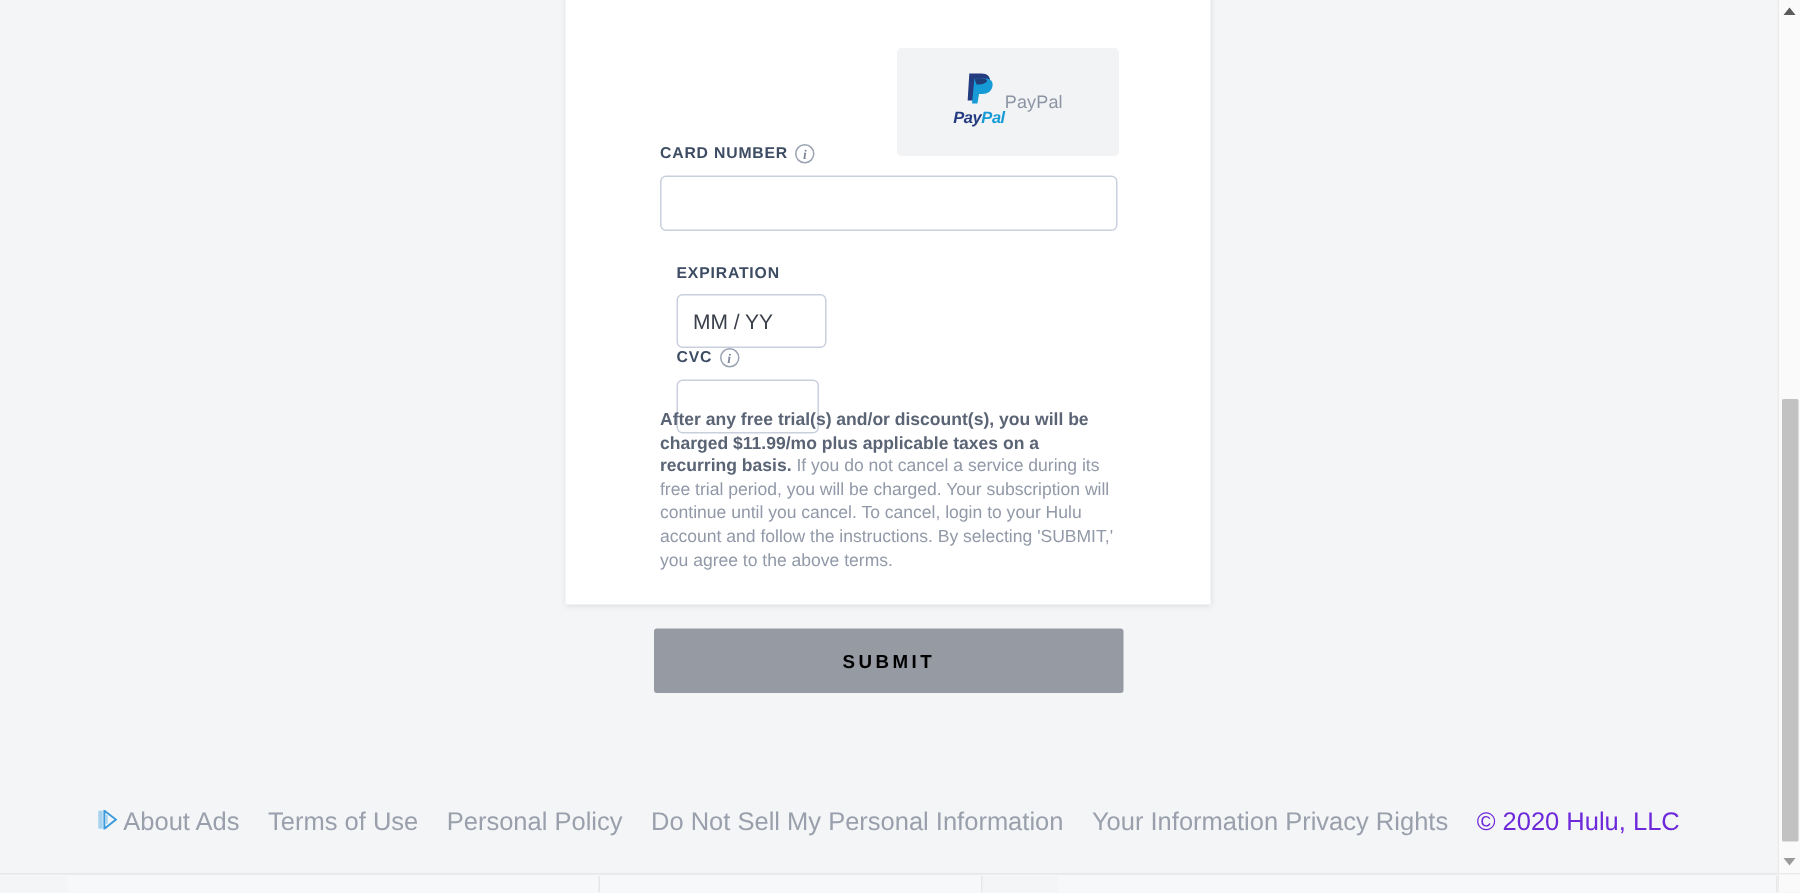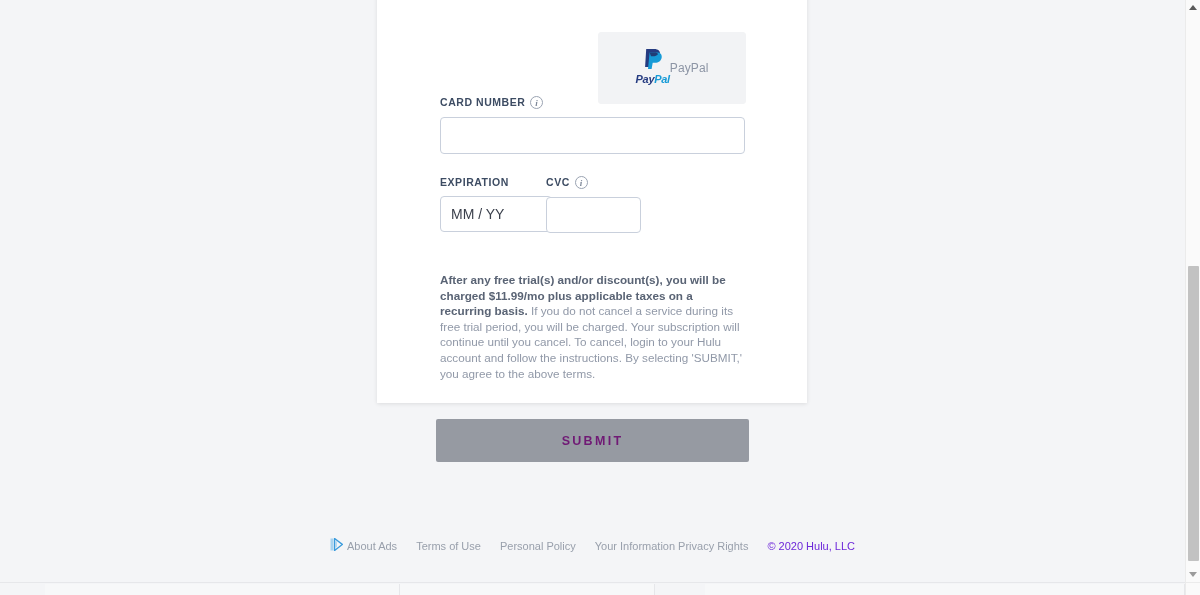--- a/index.html
+++ b/index.html
@@ -116,29 +116,30 @@
     padding: 0 10px;
     font-family: "Liberation Sans", sans-serif;
     outline: none;
   }
   .txt-input::placeholder { color: #3a3f4b; opacity: 1; }
 
   #cardnumber-row { position: absolute; left: 63px; top: 216px; width: 305px; }
   #cardnumber-row .txt-input { width: 305px; margin-top: 8px; height: 37px; }
 
   #exp-row {
-    position: absolute; left: 63px; top: 296px;
+    position: absolute; left: 74px; top: 296px;
     width: 320px;
     display: flex;
     gap: 0;
+    flex-direction: column;
   }
   .exp-col { width: 100px; margin-right: 6px; }
   .cvc-col { width: 95px; margin-right: 10px; }
   .zip-col { width: 92px; }
-  .exp-col .txt-input { width: 112px; margin-top: 8px; }
+  .exp-col .txt-input { width: 100px; margin-top: 8px; }
   .cvc-col .txt-input { width: 95px; margin-top: 8px; }
   .zip-col .txt-input { width: 92px; margin-top: 8px; }
 
   
   .legal {
     position: absolute;
     left: 63px; top: 392px;
     width: 306px;
     font-size: 11.7px;
     line-height: 15.6px;
@@ -147,38 +148,38 @@
   .legal b { color: #5a6475; font-weight: bold; }
 
   
   .submit-btn {
     position: absolute;
     left: 436px; top: 419px;
     width: 313px; height: 43px;
     background: #969aa2;
     border: none;
     border-radius: 2px;
-    color: #701a75;
+    color: #000000;
     font-size: 12.5px;
     font-weight: bold;
     letter-spacing: 2.3px;
     font-family: "Liberation Sans", sans-serif;
     cursor: default;
   }
 
   
   .footer {
     position: absolute;
     left: 0; top: 538px;
     width: 1185px;
     display: flex;
     justify-content: center;
     align-items: center;
     gap: 19px;
-    font-size: 11px;
+    font-size: 17px;
     color: #99a0ac;
   }
   .footer a, .footer span.flink {
     color: #99a0ac;
     text-decoration: none;
     cursor: pointer;
     white-space: nowrap;
   }
   .footer .copy { color: #6d28d9; cursor: default; }
   .adchoice { display: inline-flex; align-items: center; gap: 4px; }
@@ -289,20 +290,21 @@
           <svg width="13" height="13" viewBox="0 0 13 13">
             <rect x="0.5" y="0.5" width="3" height="12" fill="#a8d3ef"></rect>
             <path d="M4.6 0.5 L12.3 6.4 L4.6 12.5 Z" fill="none" stroke="#3a9bdc" stroke-width="1.3"></path>
             <rect x="5.3" y="3.3" width="1.5" height="6" fill="#a8d3ef"></rect>
           </svg>
         </span>
         <span class="flink">About Ads</span>
       </span>
       <span class="flink">Terms of Use</span>
       <span class="flink">Personal Policy</span>
+      <span class="flink">Do Not Sell My Personal Information</span>
       <span class="flink">Your Information Privacy Rights</span>
       <span class="copy">© 2020 Hulu, LLC</span>
     </div>
 
   </div>
 
   <div id="vscroll">
     <div class="v-arrow up">
         <span class="tri up"></span>
       </div>

